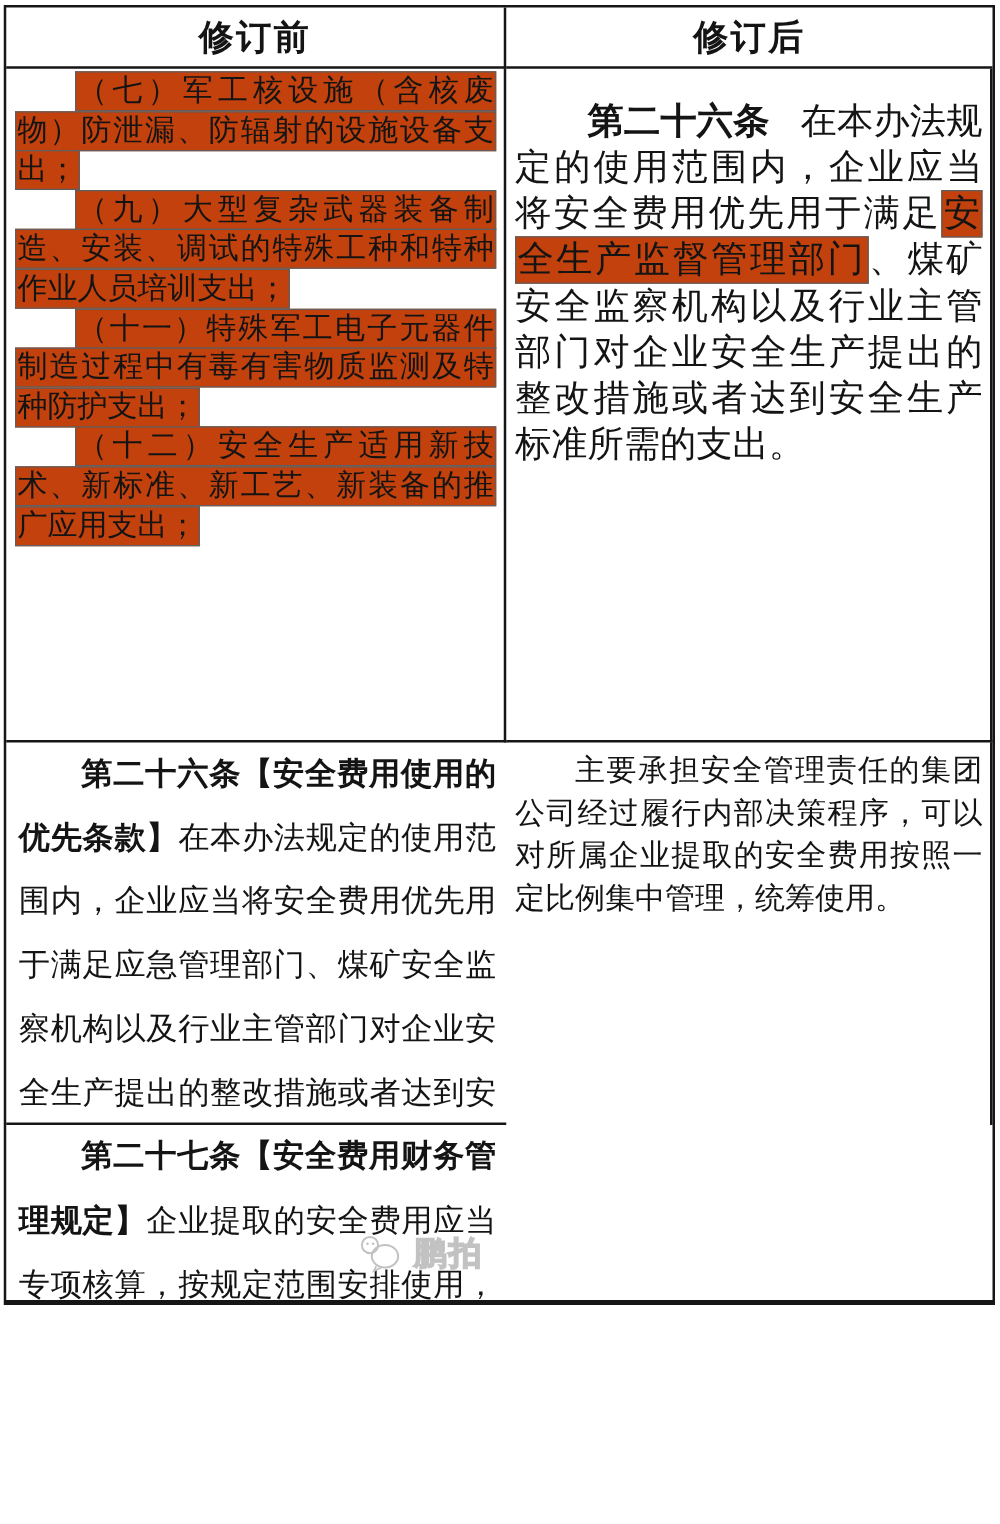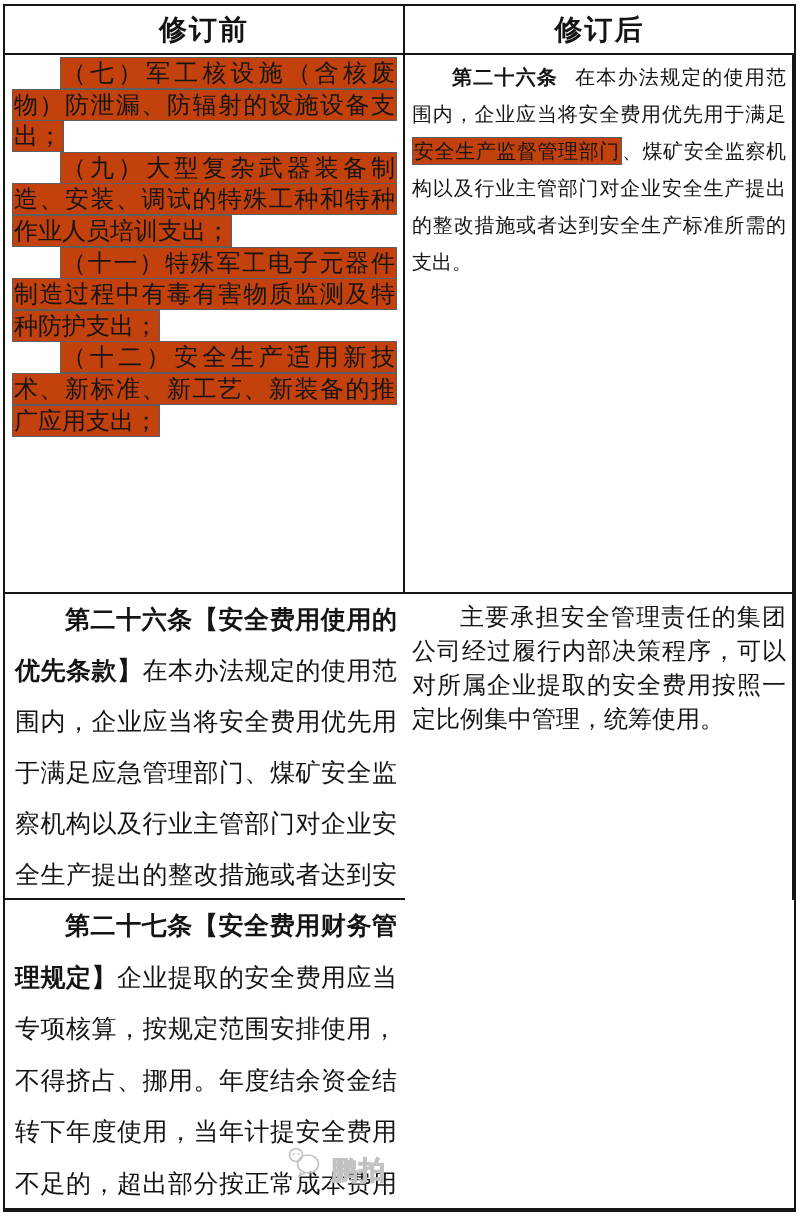--- a/index.html
+++ b/index.html
@@ -1,41 +1,41 @@
 <!DOCTYPE html>
 <html><head>
 <meta charset="utf-8">
 <style>
   html,body{margin:0;padding:0;background:#ffffff;}
   body{width:800px;height:1219px;position:relative;overflow:hidden;
        font-family:"Liberation Serif","DejaVu Serif",serif;color:#141414;}
-  .tbl{position:absolute;left:3px;top:4px;width:793px;height:1208px;
+  .tbl{position:absolute;left:3px;top:4px;width:793px;height:1040px;
        box-sizing:border-box;display:grid;
        grid-template-columns:400px 1fr;
        grid-template-rows:49px 539px 306px 1fr;
        border:2px solid #161616;border-bottom-width:4px;background:#fff;}
   .c{box-sizing:border-box;overflow:hidden;}
   .b-r{border-right:2px solid #161616;}
   .b-b{border-bottom:2px solid #161616;}
   .hdr{display:flex;align-items:center;justify-content:center;
        font-weight:bold;font-size:28px;letter-spacing:2px;}
   .serif{font-family:"Liberation Serif","DejaVu Serif",serif;}
   .sans{font-family:"Liberation Sans","DejaVu Sans",sans-serif;}
   p{margin:0;text-indent:2em;text-align:justify;}
   .r1l{padding:3px 6px 0 7px;font-size:24px;line-height:31.6px;}
   .r1r{padding:7px 8px 0 10px;font-size:25px;line-height:35.5px;}
-  .r2l{padding:4px 6px 0 7px;font-size:20px;line-height:37px;}
+  .r2l{padding:24px 6px 0 7px;font-size:29px;line-height:37px;}
   .r2r{padding:0 8px 0 10px;font-size:25px;line-height:51px;}
   .r3l{padding:6px 6px 0 7px;font-size:24px;line-height:34px;}
   .r3r{padding:0 8px 0 10px;font-size:25px;line-height:51.5px;position:relative;}
   mark{background:#c2410c;color:inherit;border:1px solid #5f5f5f;
        padding:2px 1px;-webkit-box-decoration-break:clone;box-decoration-break:clone;}
   .term{font-weight:bold;}
   .gap{margin-right:0.85em;}
-  .wm{position:absolute;right:18px;bottom:12px;display:flex;align-items:flex-start;gap:6px;}
+  .wm{position:absolute;right:18px;bottom:12px;display:flex;align-items:center;gap:6px;}
   .wm-label{font-family:"Liberation Sans","DejaVu Sans",sans-serif;
        font-size:26px;font-weight:bold;color:#efefef;
        -webkit-text-stroke:1.2px #c2c2c2;letter-spacing:2px;}
 </style>
 </head>
 <body>
 
 <div class="tbl">
 
   <div class="c b-r b-b hdr serif">

